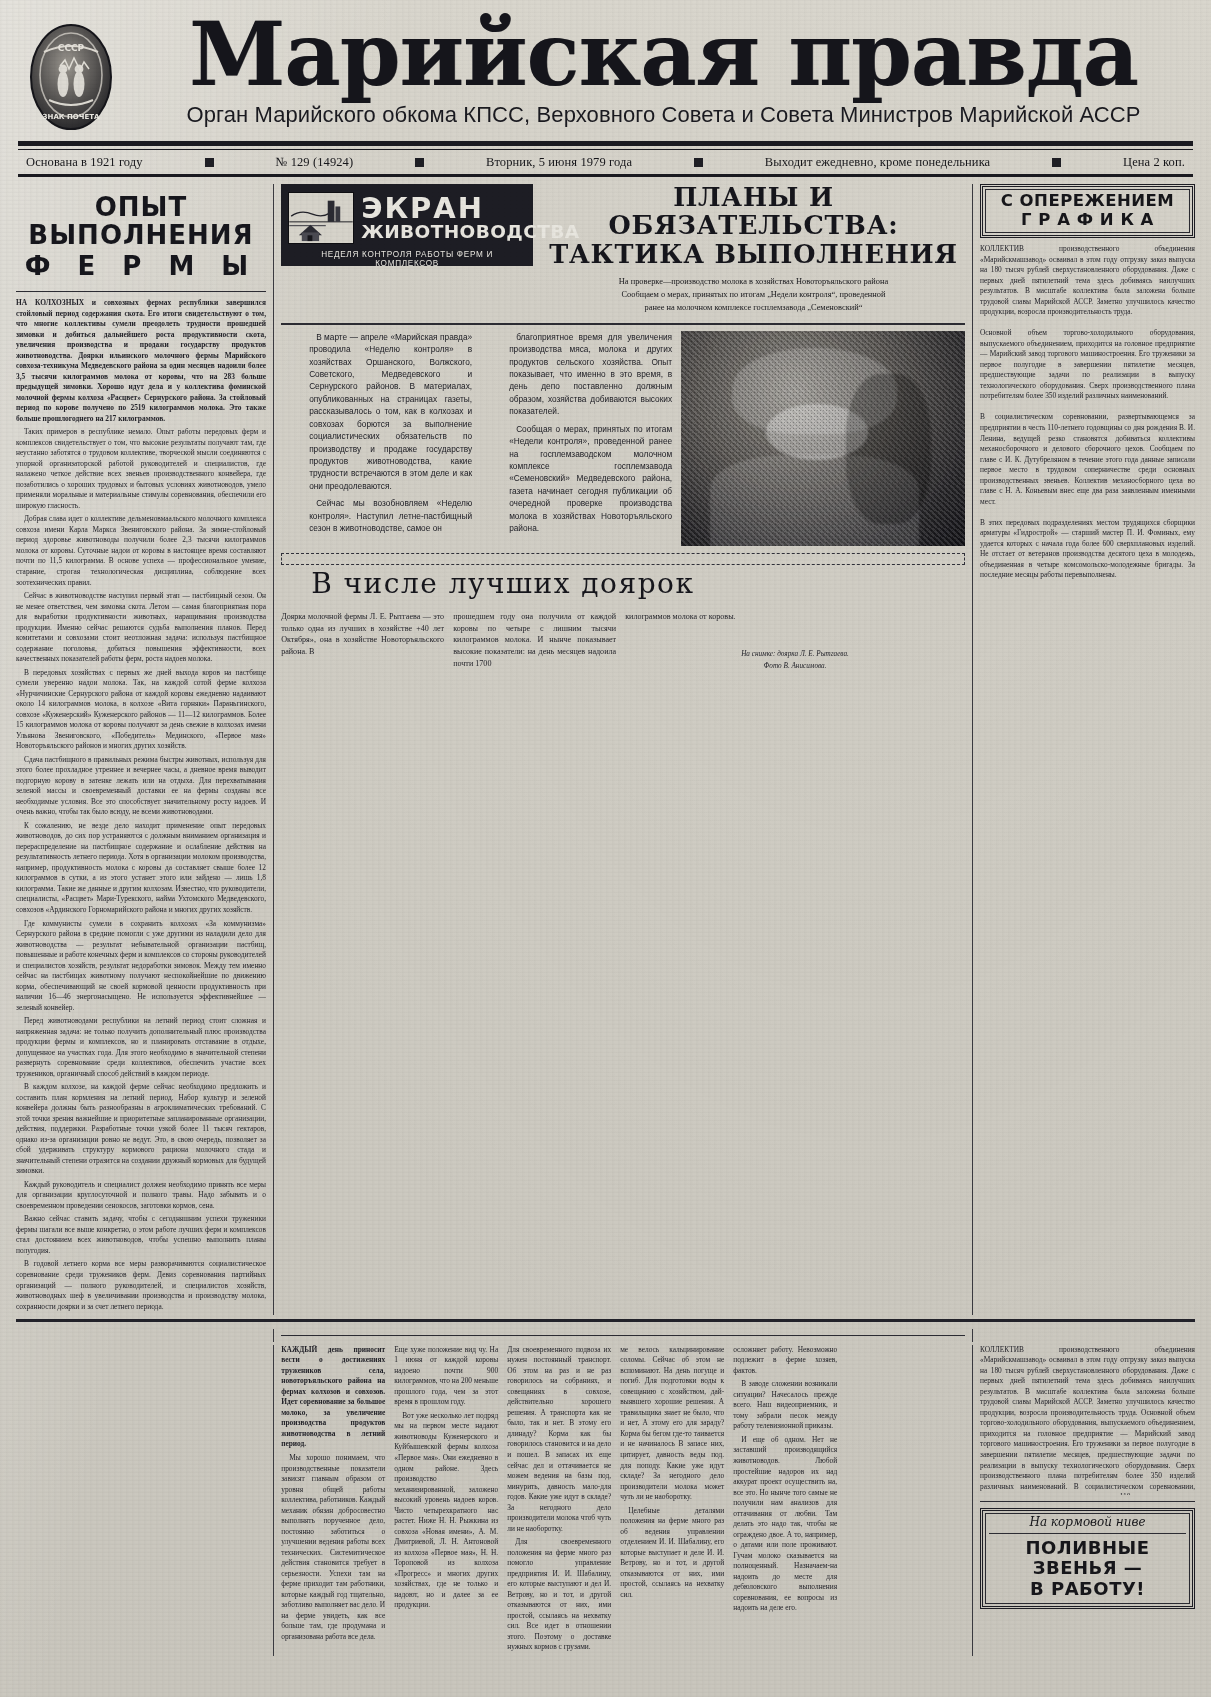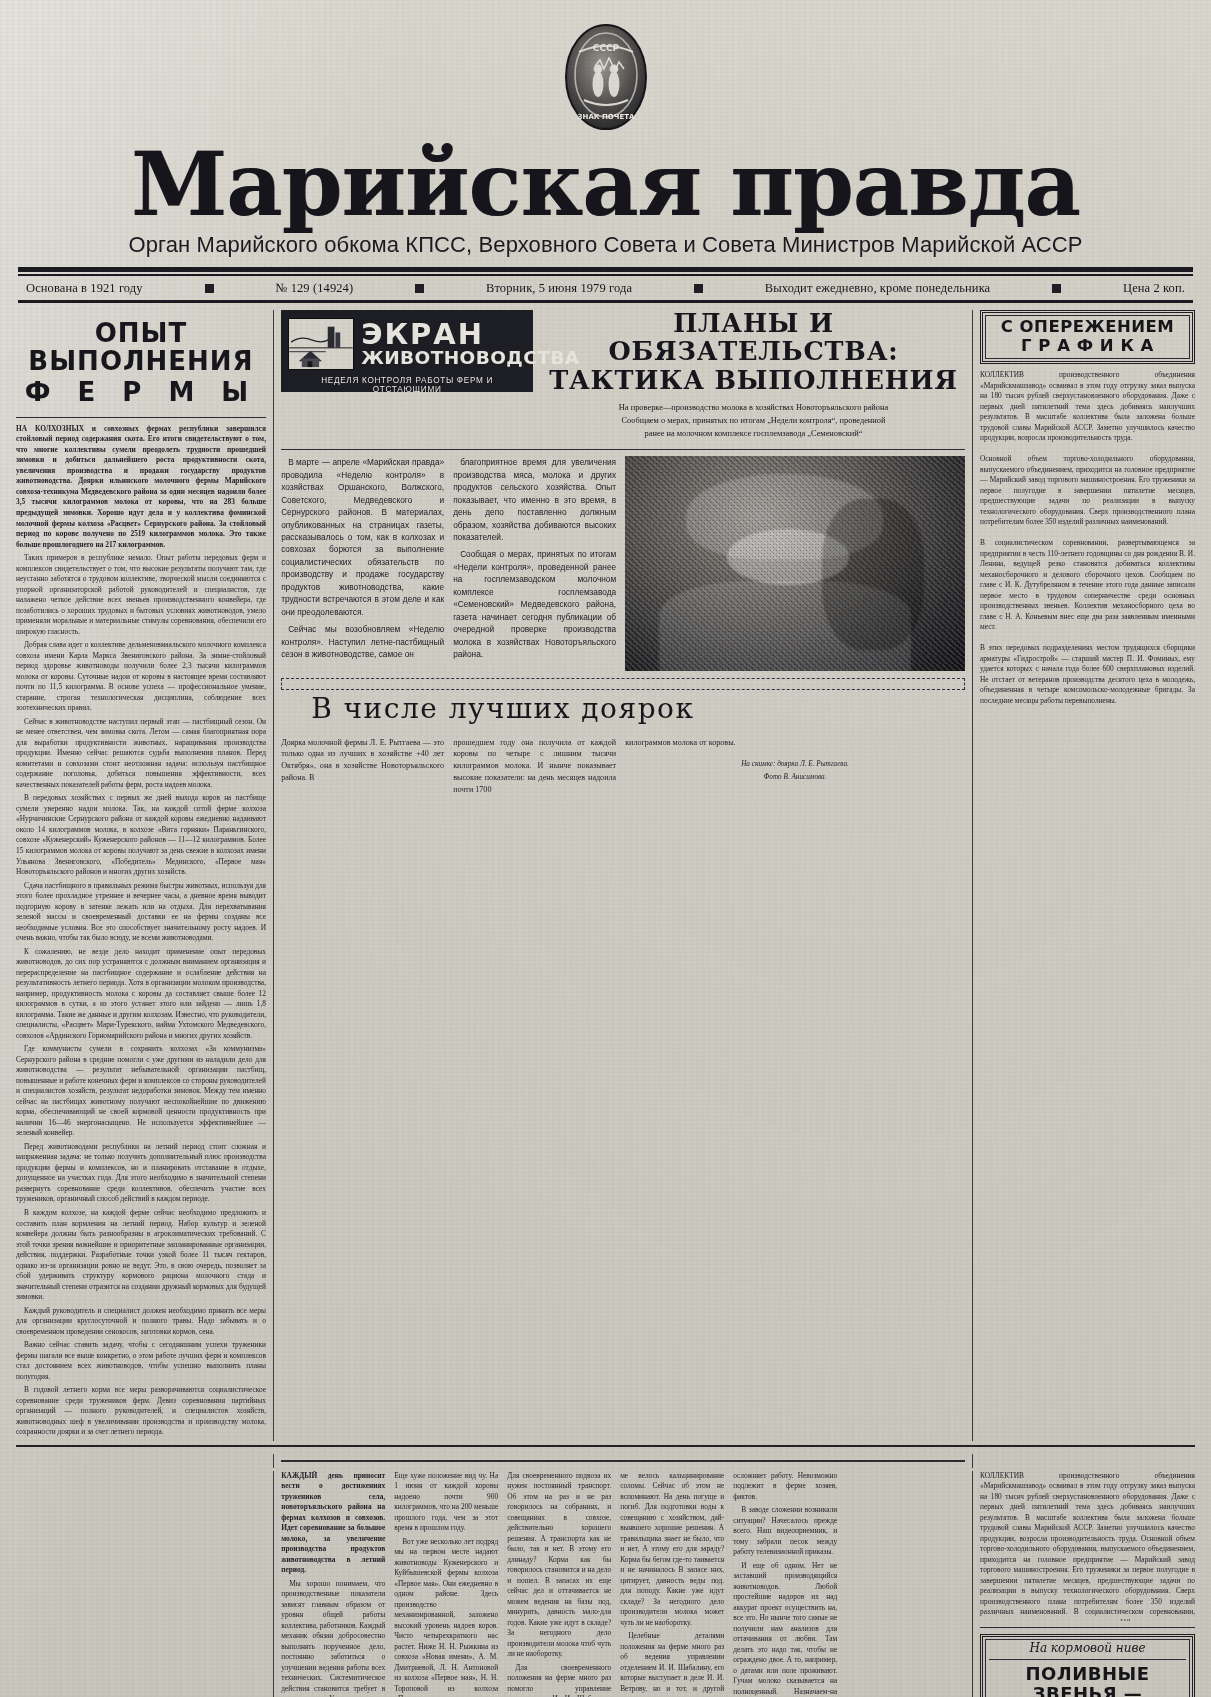--- a/index.html
+++ b/index.html
@@ -27,21 +27,21 @@
       radial-gradient(ellipse at 72% 8%, rgba(255,255,255,0.22), rgba(0,0,0,0) 60%);
     mix-blend-mode:multiply; opacity:.85; z-index:40;
   }
 
   
   .slogan{
     text-align:right; font-weight:bold; font-style:italic;
     font-size:14px; letter-spacing:.4px; color:#1d1d22;
     padding-right:14px; margin-bottom:-4px;
   }
-  .mastrow{ display:flex; align-items:center; gap:12px;flex-direction:column; }
+  .mastrow{ display:flex; align-items:flex-start; gap:6px; }
   .emblem{ width:110px; height:110px; flex:0 0 110px; margin-top:8px; position:relative; }
   .mastmid{ flex:1 1 auto; }
   .masthead{
     font-family:"DejaVu Serif", serif;
     font-weight:bold;
     font-size:87px;
     line-height:.94;
     letter-spacing:-1px;
     text-align:center;
     color:#15151b;
@@ -74,21 +74,21 @@
     text-align:center; color:#16161c; line-height:1.08;
   }
   .body{
     font-size:7.4px; line-height:1.42; text-align:justify;
     hyphens:auto; -webkit-hyphens:auto; color:#23232a;
     font-family:"Liberation Serif", serif;
   }
   .body.s8{ font-size:8.1px; line-height:1.45; }
   .body p{ margin:0 0 3px 0; text-indent:8px; }
   .body p.noind{ text-indent:0; }
-  .lead{ font-family:"Liberation Sans", sans-serif; font-size:8.3px; line-height:1.5; text-align:justify; color:#202027; }
+  .lead{ font-family:"Liberation Sans", sans-serif; font-size:8.3px; line-height:1.5; text-align:justify; color:#202027;margin-left:28px; }
   .lead p{ margin:0 0 5px 0; text-indent:7px; }
   .caps{ font-weight:bold; }
 
   
   .topband{ display:flex; margin-top:7px; }
   .tcolA{ width:250px; flex:0 0 250px; }
   .tcolB{ flex:1 1 auto; }
   .tcolC{ width:215px; flex:0 0 215px; }
 
   .bannerBox{
@@ -237,21 +237,21 @@
                   <rect x="13" y="41" width="18" height="9" fill="#4a4a52"></rect>
                   <rect x="19" y="44" width="5" height="6" fill="#16161b"></rect>
                   <path d="M0 34 H38" stroke="#30303a" stroke-width="1"></path>
                 </svg>
               </div>
               <div class="bannerWords">
                 <div class="bw1">ЭКРАН</div>
                 <div class="bw2">ЖИВОТНОВОДСТВА</div>
               </div>
             </div>
-            <div class="bannerSub">НЕДЕЛЯ КОНТРОЛЯ РАБОТЫ ФЕРМ И ОТСТАЮЩИМИ</div>
+            <div class="bannerSub">НЕДЕЛЯ КОНТРОЛЯ РАБОТЫ ФЕРМ И КОМПЛЕКСОВ</div>
           </div>
         </div>
 
         <div style="flex:1 1 auto;">
           <div class="serifTitle hdrCenter">ПЛАНЫ И ОБЯЗАТЕЛЬСТВА:</div>
           <div class="serifTitle hdrCenter" style="margin-top:2px;">ТАКТИКА ВЫПОЛНЕНИЯ</div>
           <div class="kicker">На проверке—производство молока в хозяйствах Новоторъяльского района</div>
           <div class="kicker" style="margin-top:1px;">Сообщаем о мерах, принятых по итогам „Недели контроля“, проведенной</div>
           <div class="kicker" style="margin-top:1px;">ранее на молочном комплексе госплемзавода „Семеновский“</div>
         </div>
@@ -285,21 +285,21 @@
           <div class="serifTitle" style="font-size:28px;letter-spacing:1.5px;text-align:left;padding-left:30px;font-weight:normal;font-family:'DejaVu Serif',serif;">В числе лучших доярок</div>
           <div style="display:flex;gap:9px;margin-top:12px;">
             <div style="width:163px;flex:0 0 163px;" class="body s8">
               <p class="noind">Доярка молочной фермы Л. Е. Рытгаева — это только одна из лучших в хозяйстве +40 лет Октября», она в хозяйстве Новоторъяльского района. В</p>
             </div>
             <div style="width:163px;flex:0 0 163px;" class="body s8">
               <p class="noind">прошедшем году она получила от каждой коровы по четыре с лишним тысячи килограммов молока. И нынче показывает высокие показатели: на день месяцев надоила почти 1700</p>
             </div>
             <div style="flex:1 1 auto;" class="body s8">
               <p class="noind">килограммов молока от коровы.</p>
-              <div class="cutline" style="margin-top:12px;">На снимке: доярка Л. Е. Рытгаева.</div>
+              <div class="cutline" style="margin-top:27px;">На снимке: доярка Л. Е. Рытгаева.</div>
               <div class="cutline">Фото В. Анисимова.</div>
             </div>
           </div>
         </div>
       </div>
     </div>
 
     <div class="vrule"></div>
 
     <div class="tcolC">

